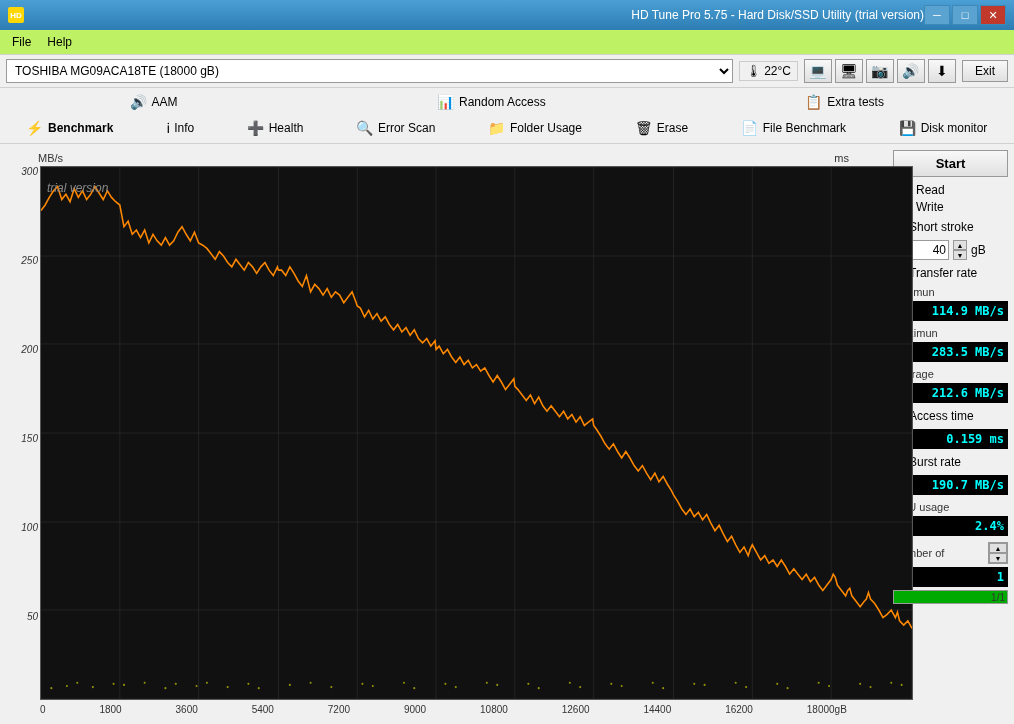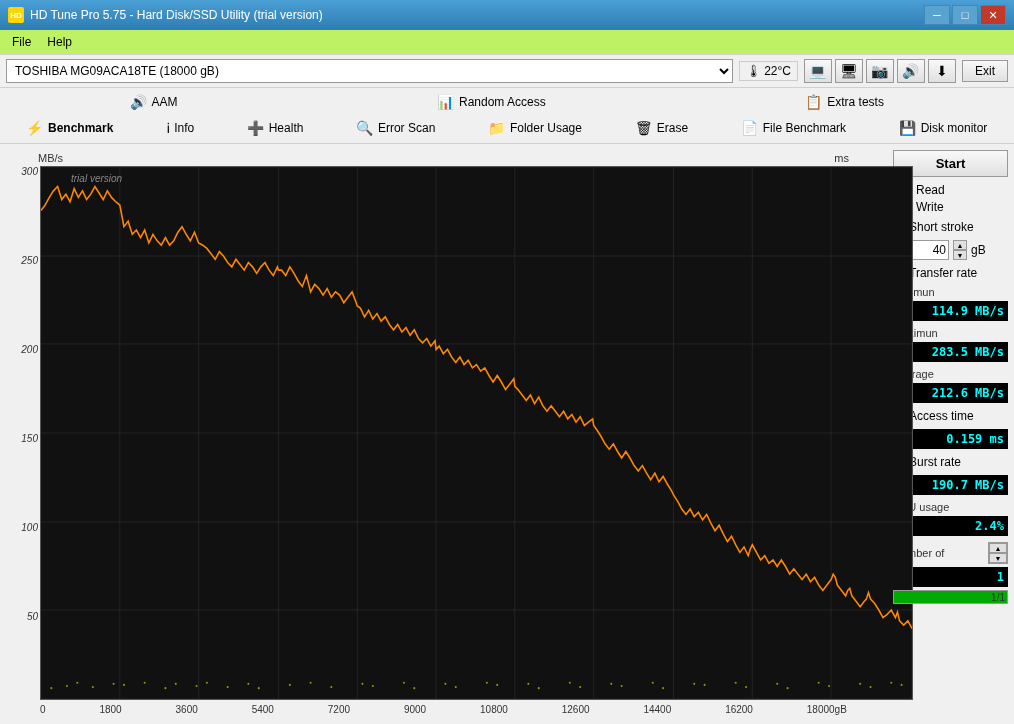--- a/index.html
+++ b/index.html
@@ -1,21 +1,21 @@
 <!DOCTYPE html>
 <html><head>
   <meta charset="utf-8">
   <style>
     * { margin: 0; padding: 0; box-sizing: border-box; }
     body { font-family: 'Segoe UI', Tahoma, Geneva, Verdana, sans-serif; font-size: 12px; background: #f0f0f0; width: 1014px; height: 724px; overflow: hidden; }
     
     
     .title-bar { background: linear-gradient(to bottom, #4a9fd4, #2d7db3); height: 30px; display: flex; align-items: center; padding: 0 8px; color: white; font-size: 12px; }
     .title-bar-icon { width: 16px; height: 16px; margin-right: 6px; background: #ffd700; border-radius: 2px; display: flex; align-items: center; justify-content: center; font-size: 8px; font-weight: bold; }
-    .title-text { flex: 1; }
+    .title-text { flex: 1; text-align: right; }
     .window-controls { display: flex; gap: 2px; }
     .win-btn { width: 26px; height: 20px; background: #5aa3d0; border: 1px solid #3d8ab8; color: white; font-size: 11px; cursor: pointer; display: flex; align-items: center; justify-content: center; }
     .win-btn.close { background: #c0392b; }
     
     
     .menu-bar { background: #bef264; border-bottom: 1px solid #d0d0d0; display: flex; padding: 2px 4px; gap: 0; }
     .menu-item { padding: 3px 8px; cursor: pointer; font-size: 12px; color: #000; }
     
     
     .drive-bar { background: #f0f0f0; display: flex; align-items: center; padding: 4px 6px; gap: 6px; border-bottom: 1px solid #d0d0d0; }
@@ -34,21 +34,21 @@
     .nav-item.active { font-weight: bold; }
     
     
     .main-content { display: flex; background: #f0f0f0; height: calc(724px - 30px - 22px - 32px - 54px); }
     
     
     .chart-container { flex: 1; padding: 8px 8px 8px 8px; position: relative; }
     .chart-label-top { display: flex; justify-content: space-between; font-size: 11px; color: #333; margin-bottom: 2px; padding: 0 2px; }
     .chart-wrapper { position: relative; width: 100%; height: calc(100% - 40px); }
     .chart-canvas { background: #111; width: 100%; height: 100%; position: relative; overflow: hidden; border: 1px solid #555; }
-    .trial-text { position: absolute; top: 6px; left: 6px; color: #888; font-size: 10px; z-index: 10; margin-left: 24px; }
+    .trial-text { position: absolute; top: 14px; left: 6px; color: #888; font-size: 12px; z-index: 10; }
     .x-axis { display: flex; justify-content: space-between; font-size: 10px; color: #333; padding: 2px 2px 0; margin-top: 2px; }
     
     
     .right-panel { width: 125px; padding: 6px 6px 6px 4px; display: flex; flex-direction: column; gap: 6px; }
     .start-btn { background: linear-gradient(to bottom, #f8f8f8, #e0e0e0); border: 1px solid #999; padding: 5px; cursor: pointer; font-size: 13px; font-weight: bold; width: 100%; text-align: center; }
     .radio-group { display: flex; flex-direction: column; gap: 3px; }
     .radio-item { display: flex; align-items: center; gap: 11px; font-size: 12px; cursor: pointer; }
     .radio-circle { width: 12px; height: 12px; border-radius: 50%; border: 2px solid #666; display: flex; align-items: center; justify-content: center; }
     .radio-circle.checked { border-color: #0078d7; }
     .radio-circle.checked::after { content: ''; width: 6px; height: 6px; background: #0078d7; border-radius: 50%; }

